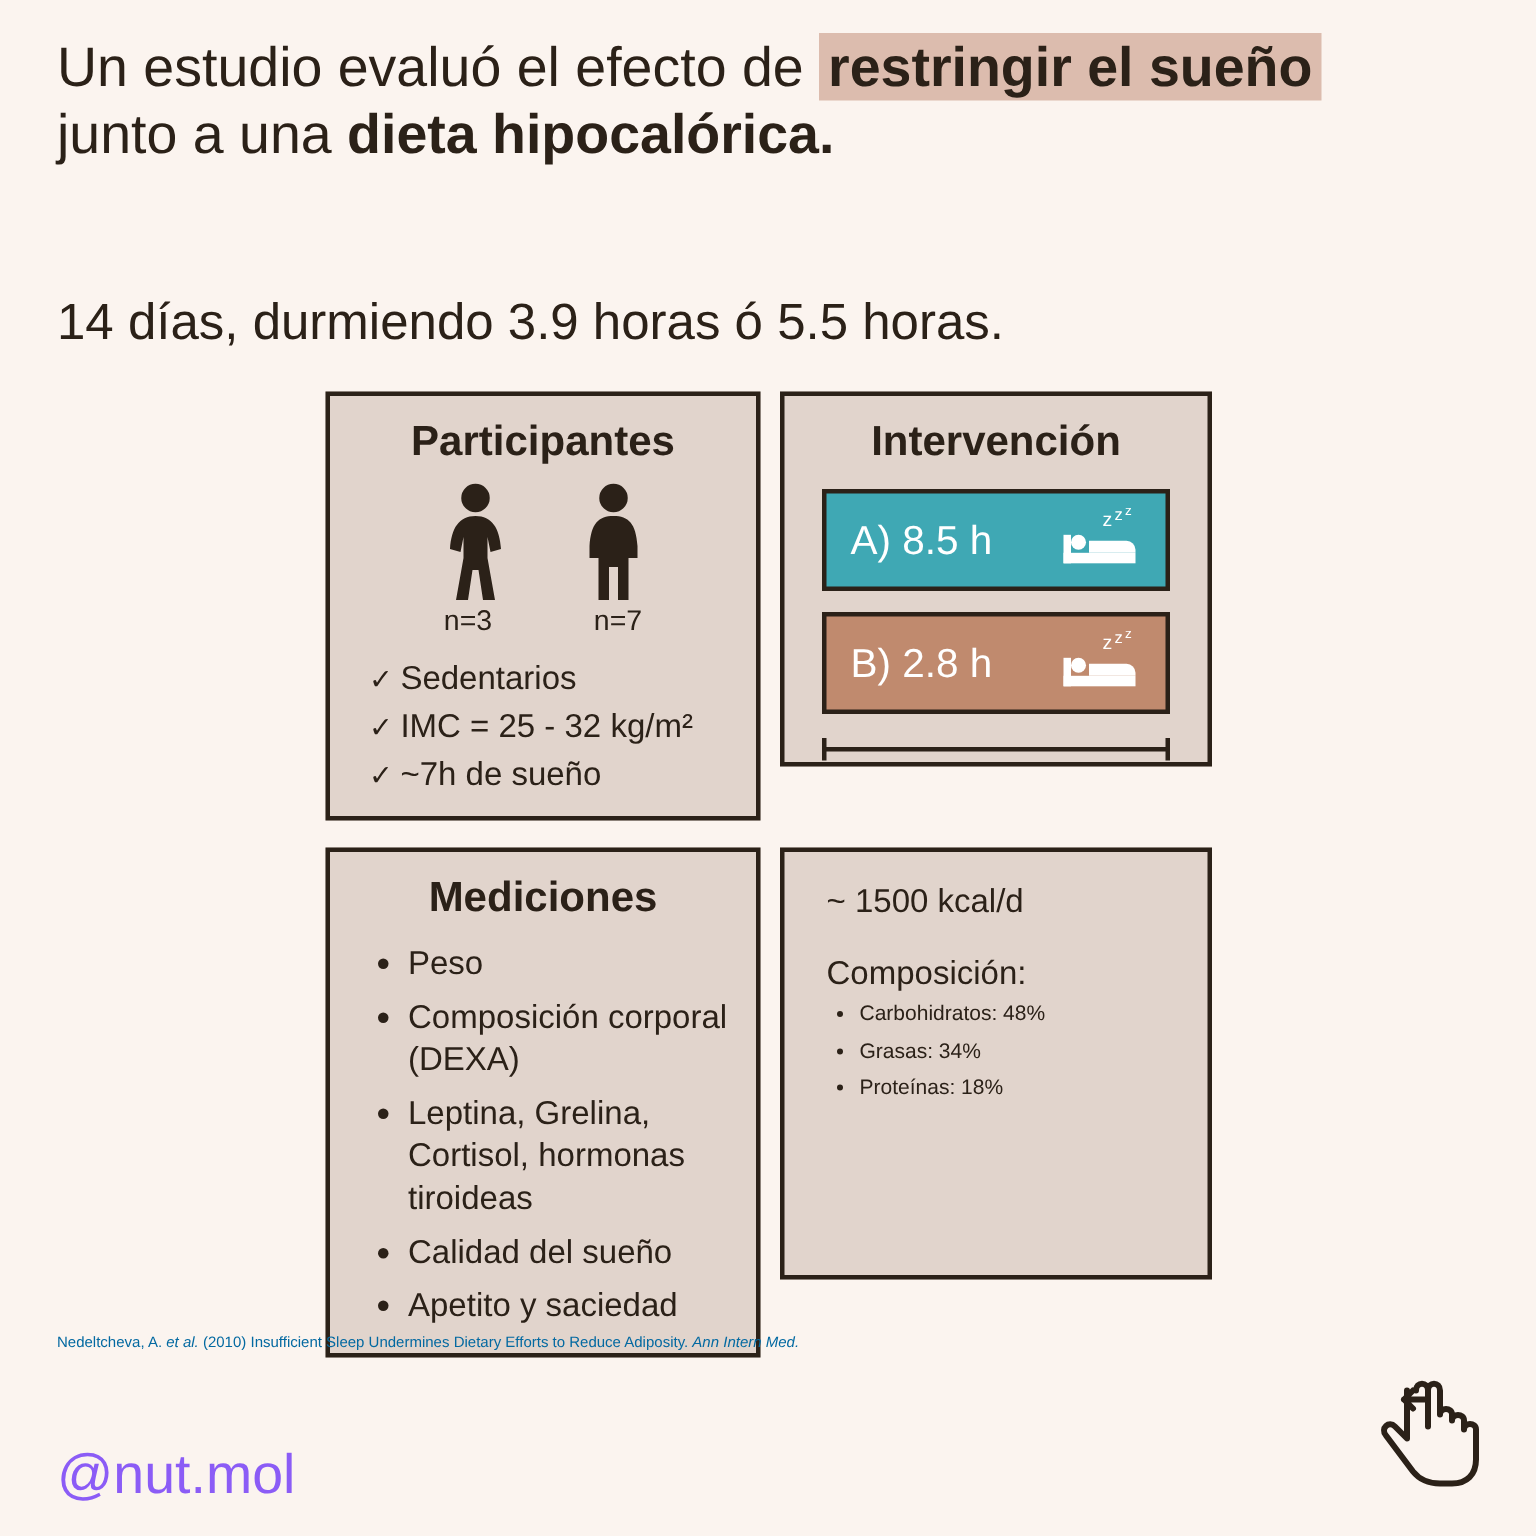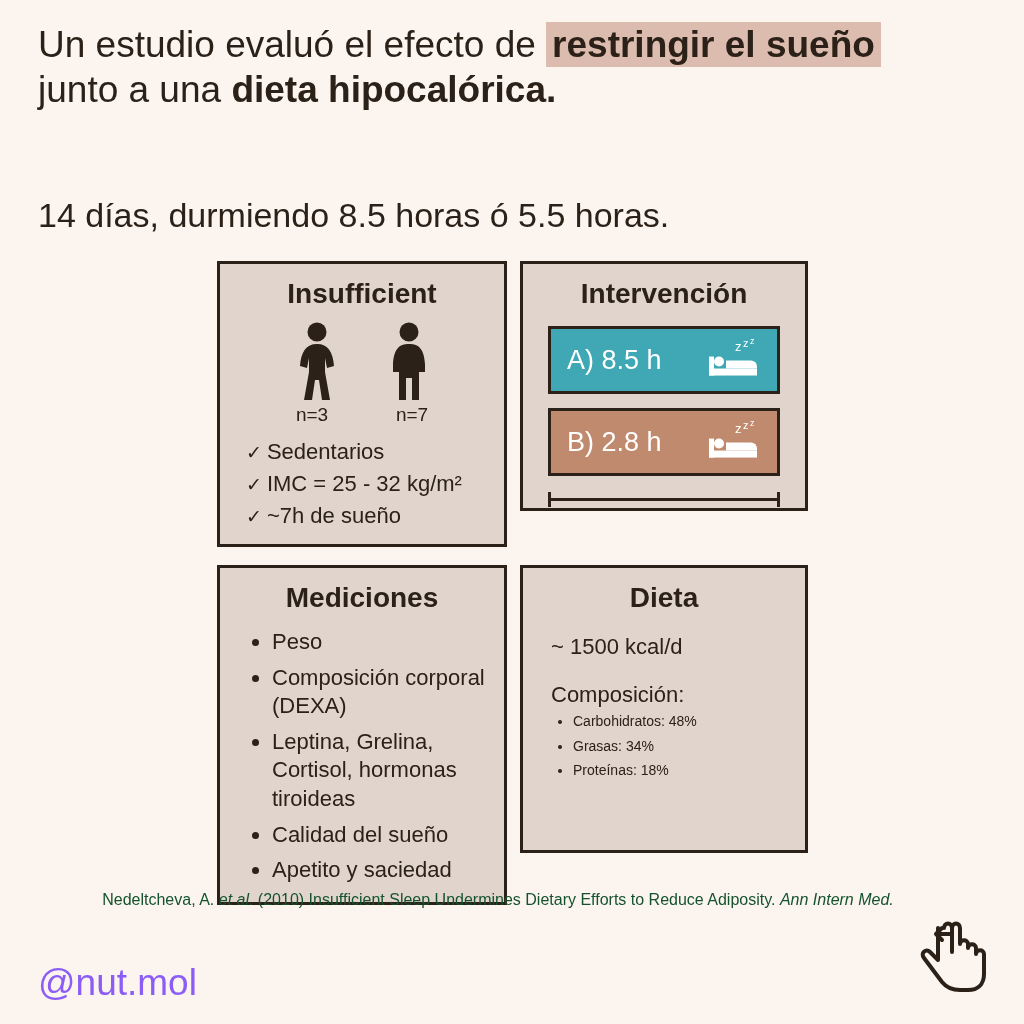--- a/index.html
+++ b/index.html
@@ -87,21 +87,21 @@
 
   
   .dieta-body{margin:18px 0 0 28px;font-size:22px;line-height:1.35;}
   .dieta-body .gap{height:18px;}
   ul.dlist{margin:2px 0 0 0;padding-left:22px;font-size:14px;line-height:1.45;}
   ul.dlist li{margin-bottom:4px;}
 
   
   .citation{
     position:absolute;left:38px;top:888px;width:920px;
-    font-size:16px;line-height:1.5;color:#14532d;text-align:center;
+    font-size:10px;line-height:1.5;color:#0369a1;
   }
   .citation i{font-style:italic;}
 
   .handle{
     position:absolute;left:38px;top:962px;font-size:37px;color:#8b5cf6;
   }
 
   .cursor{
     position:absolute;right:30px;bottom:22px;
   }
@@ -111,25 +111,25 @@
 
 <div class="wrap">
 
   <div class="headline">
     <span>Un estudio evaluó el efecto de </span><span class="hl-hi">restringir el sueño</span><br>
     <span>junto a una </span><span class="hl-b">dieta hipocalórica.</span>
   </div>
 
   <div class="subhead">
     <br>
-    <span>14 días, durmiendo 8.5 horas ó 5.5 horas.</span>
+    <span>14 días, durmiendo 3.9 horas ó 5.5 horas.</span>
   </div>
 
   <div class="box" id="box-participantes">
-    <div class="box-title">Insufficient</div>
+    <div class="box-title">Participantes</div>
 
     <div class="people">
       <span class="person">
         <svg width="52" height="78" viewBox="0 0 52 78">
           <circle cx="26" cy="10" r="9.5" fill="#2b2118"></circle>
           <path d="M26 22 C15 22 10 30 9 44 L16 46 L18 36 L18 50 L13 78 L21 78 L24 58 L28 58 L31 78 L39 78 L34 50 L34 36 L36 46 L43 44 C42 30 37 22 26 22 Z" fill="#2b2118"></path>
         </svg>
       </span>
       <span class="person">
         <svg width="48" height="78" viewBox="0 0 48 78">
@@ -196,21 +196,20 @@
     <ul class="bullets">
       <li>Peso</li>
       <li>Composición corporal (DEXA)</li>
       <li>Leptina, Grelina, Cortisol, hormonas tiroideas</li>
       <li>Calidad del sueño</li>
       <li>Apetito y saciedad</li>
     </ul>
   </div>
 
   <div class="box" id="box-dieta">
-    <div class="box-title">Dieta</div>
     <div class="dieta-body">
       <div>~ 1500 kcal/d</div>
       <div class="gap"></div>
       <div>Composición:</div>
       <ul class="dlist">
         <li>Carbohidratos: 48%</li>
         <li>Grasas: 34%</li>
         <li>Proteínas: 18%</li>
       </ul>
     </div>

